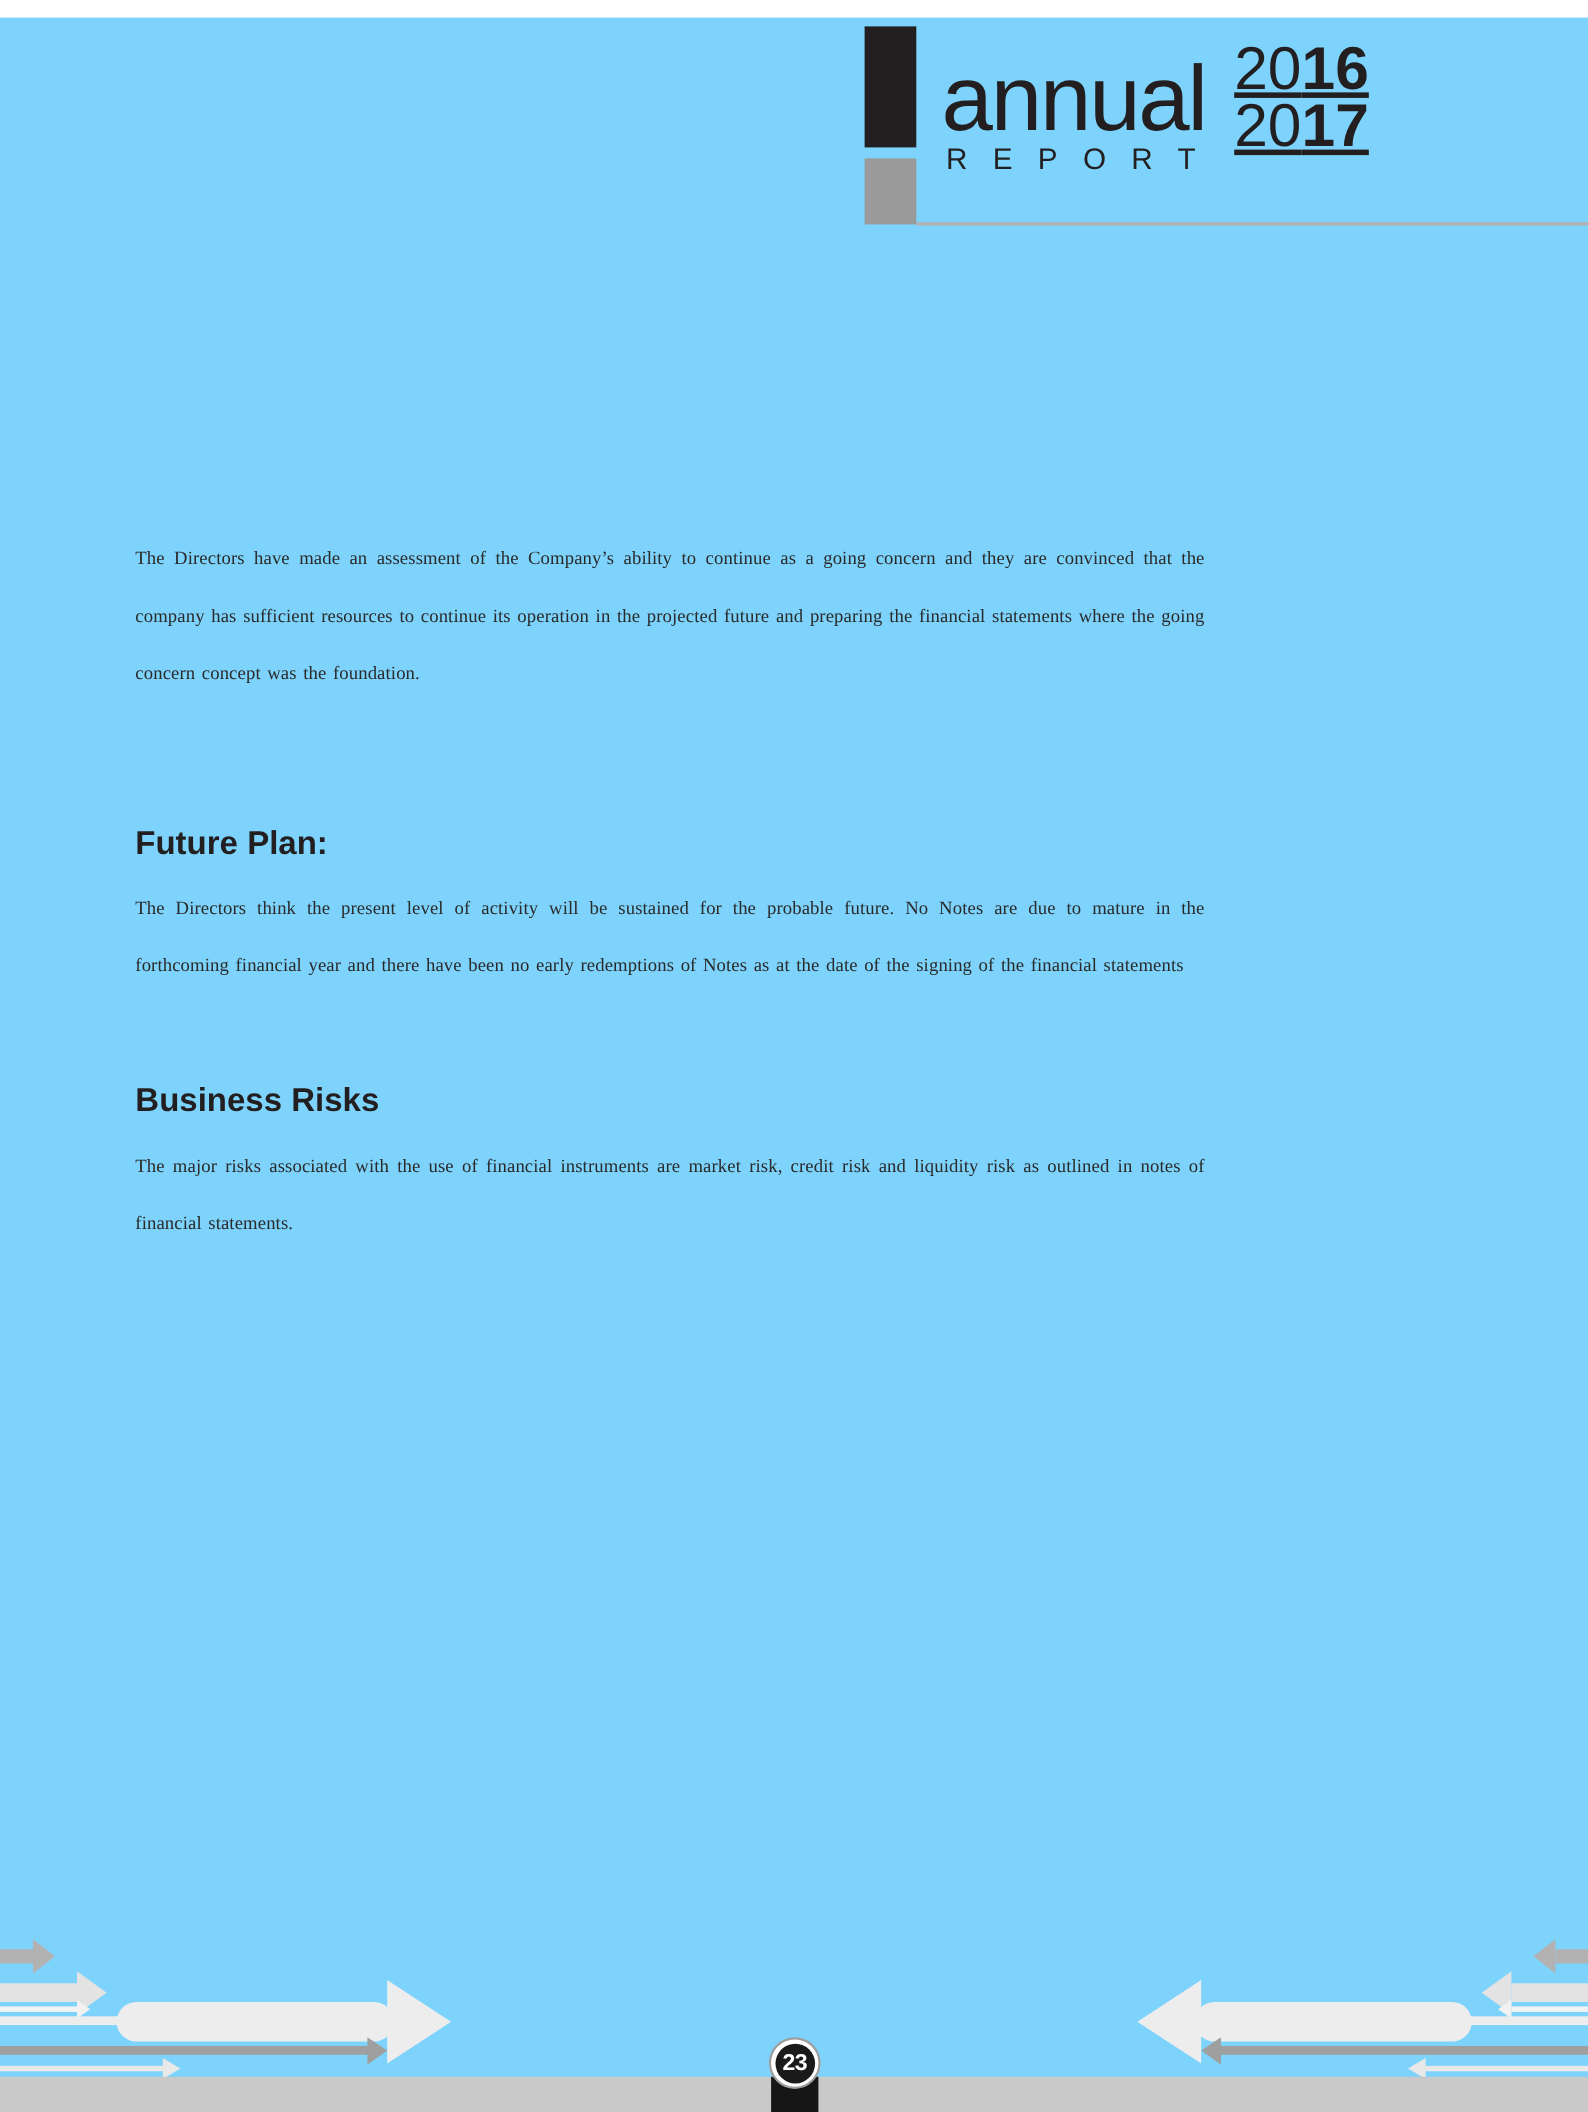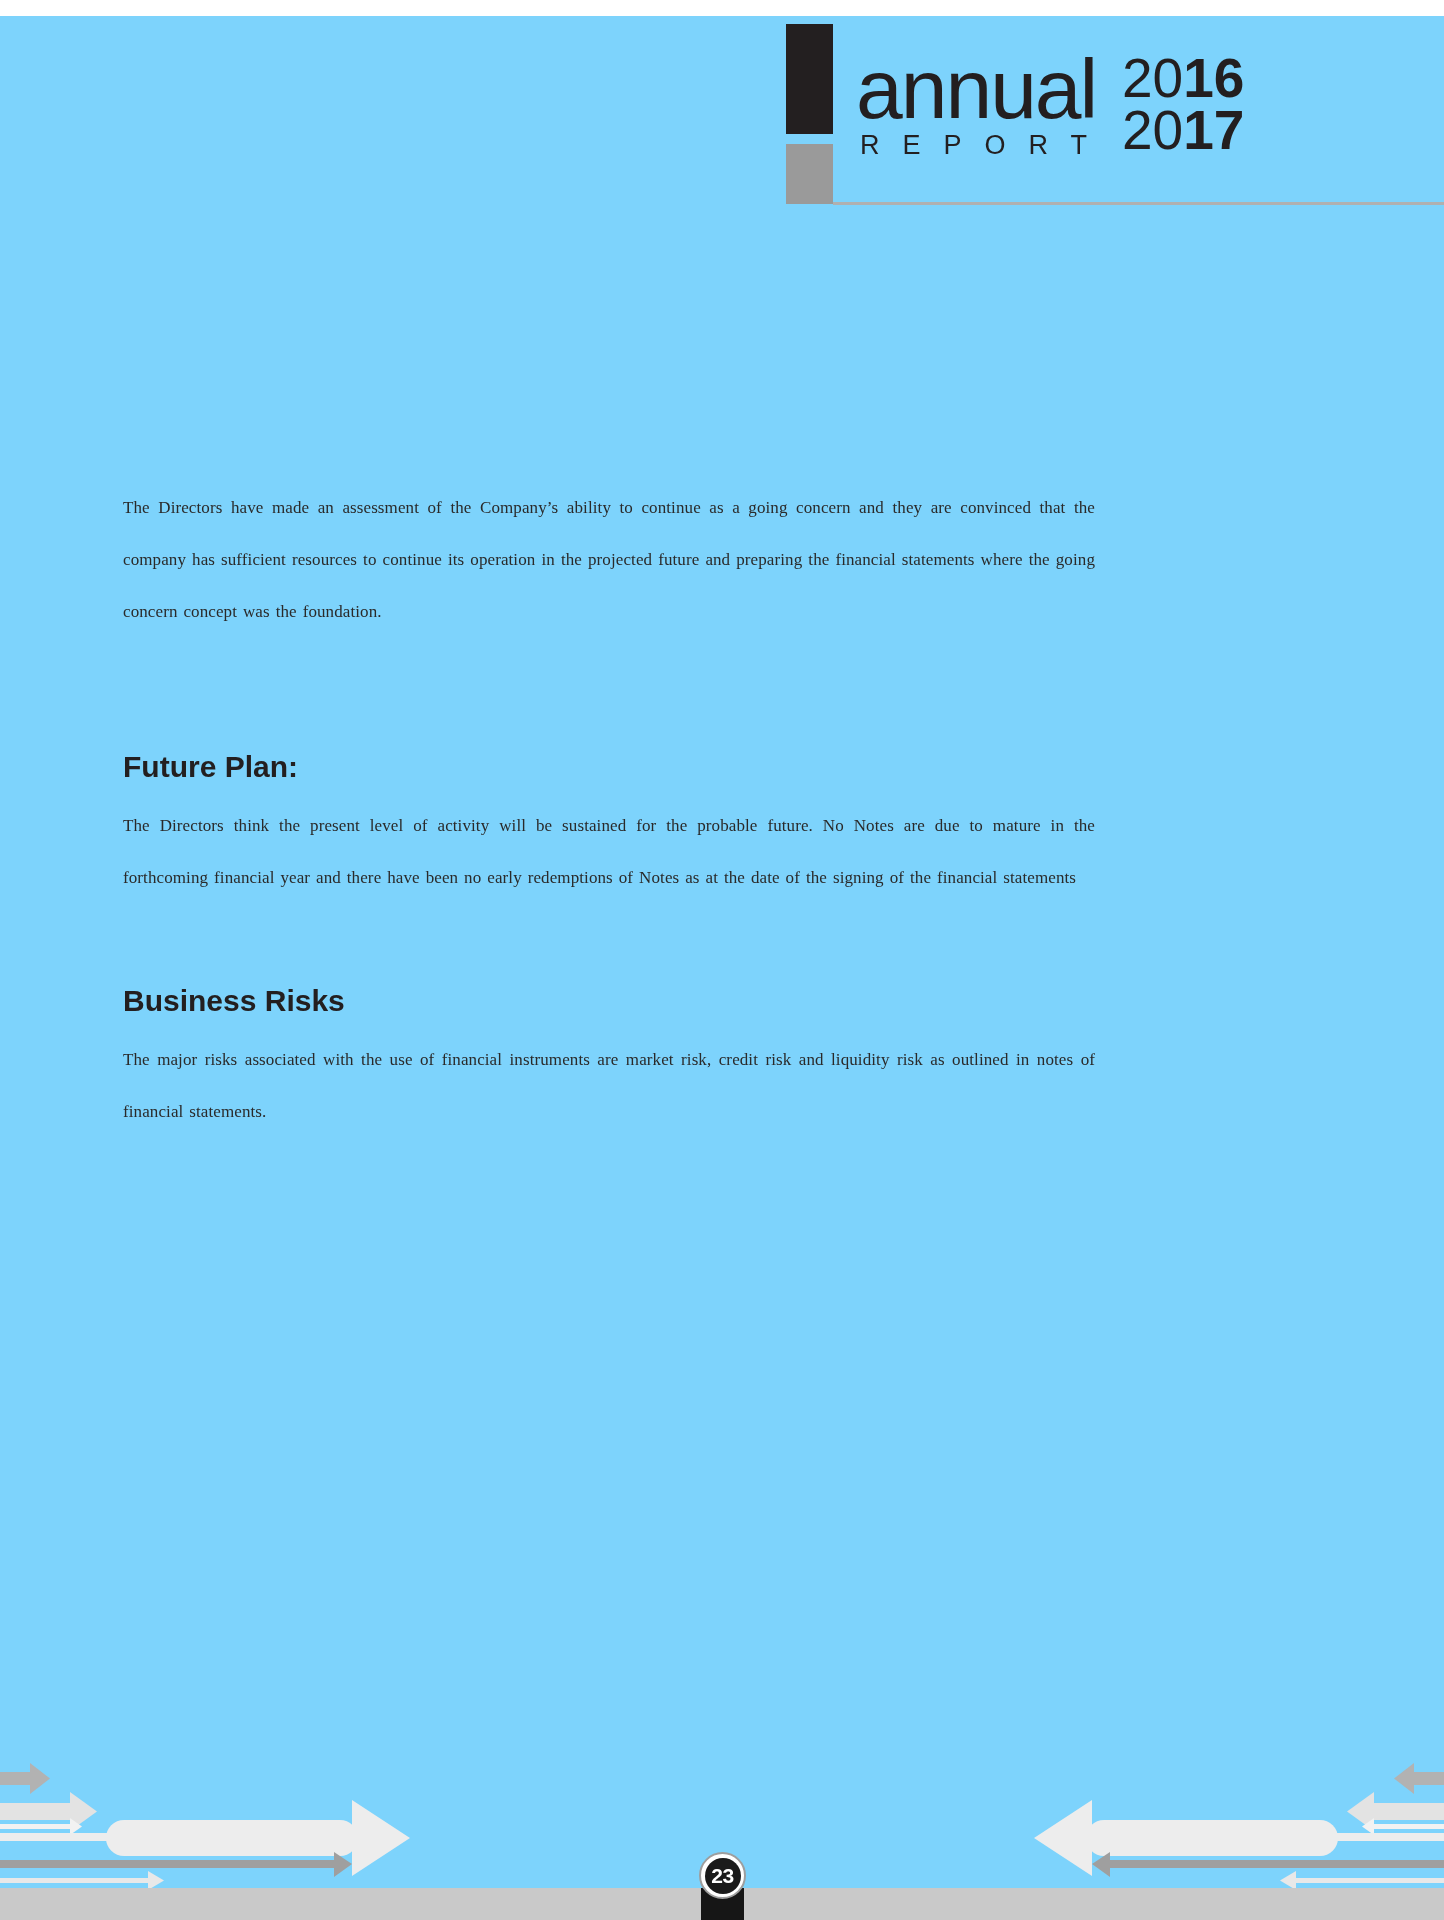--- a/index.html
+++ b/index.html
@@ -15,21 +15,21 @@
   .header-rule     { position:absolute; left:833px; top:186px; width:611px; height:3px;  background:#b0b0b0; }
 
   .logo-annual {
     position:absolute; left:856px; top:30px;
     font-size:84px; line-height:86px; font-weight:400; letter-spacing:-2px; color:#231f20;
   }
   .logo-report {
     position:absolute; left:860px; top:114px;
     font-size:27px; line-height:30px; font-weight:400; letter-spacing:23px; color:#231f20;
   }
-  .logo-years { position:absolute; left:1122px; top:36px; }
+  .logo-years { position:absolute; left:1122px; top:20px;text-decoration:underline; }
   .logo-year  { font-size:55px; line-height:52px; color:#231f20; letter-spacing:0; }
   .logo-year .yl { font-weight:400; }
   .logo-year .yb { font-weight:700; }
 
   
   .section { position:absolute; left:123px; width:972px; }
   .sec-1 { top:466px; }
   .sec-2 { top:734px; }
   .sec-3 { top:968px; }
   .sec-4 { top:1184px; }

